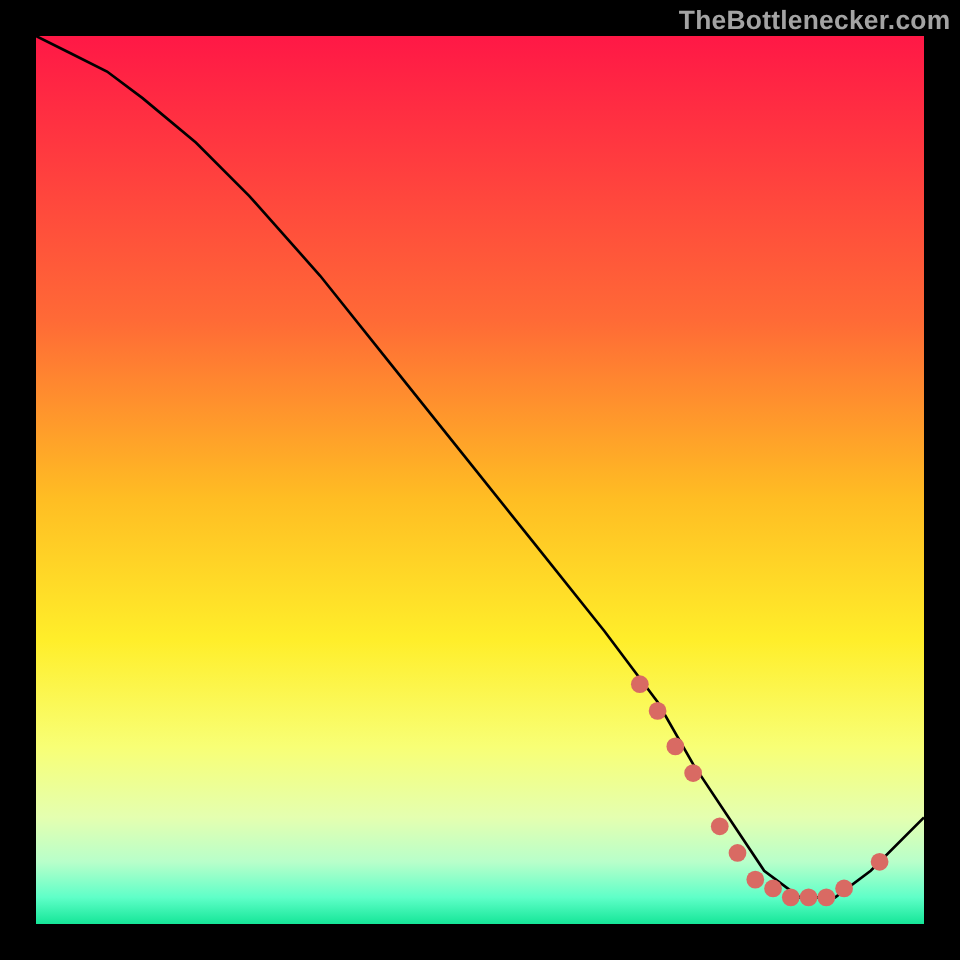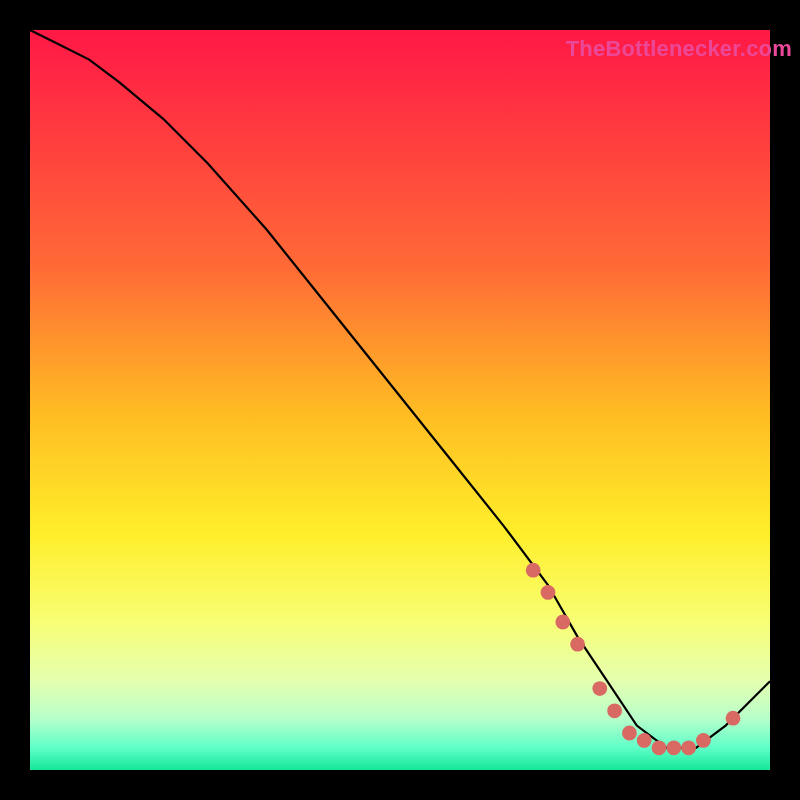--- a/index.html
+++ b/index.html
@@ -16,25 +16,24 @@
     width: 800px;
     height: 800px;
     background: #000;
   }
   .watermark {
     position: absolute;
     top: 4px;
     right: 8px;
     font-size: 22px;
     font-weight: 600;
-    color: #ec4899;
+    color: #a3a3a3;
     letter-spacing: 0.2px;
     z-index: 3;
     user-select: none;
-    margin-top: 32px;
   }
   .plot {
     position: absolute;
     left: 30px;
     top: 30px;
     width: 740px;
     height: 740px;
     overflow: hidden;
   }
   .plot svg {

